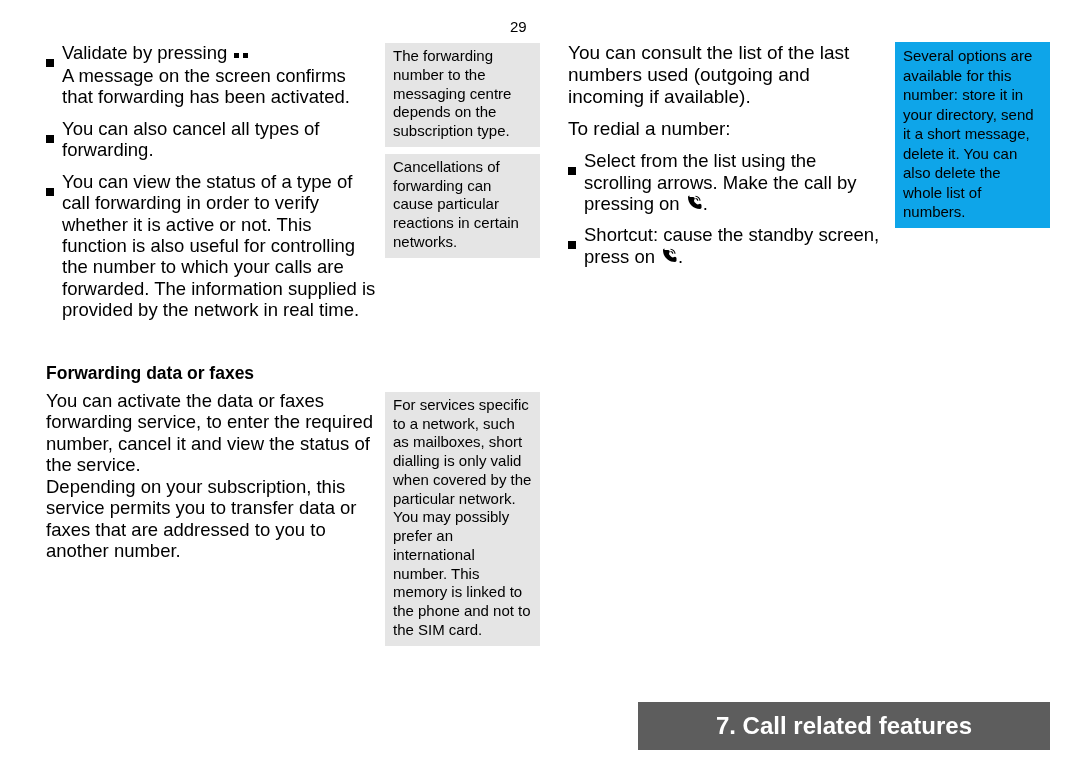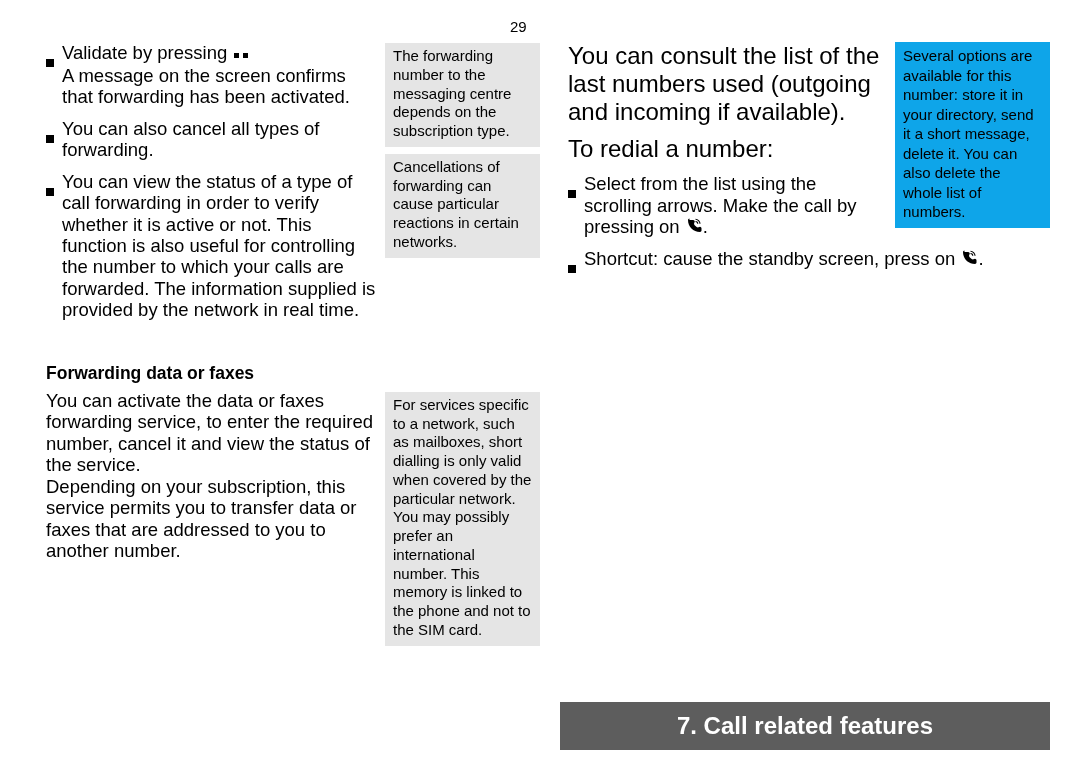--- a/index.html
+++ b/index.html
@@ -112,39 +112,39 @@
     float: right;
     background: #0ea5e9;
     font-size: 15px;
     line-height: 1.3;
     padding: 4px 8px 6px 8px;
     width: 155px;
     box-sizing: border-box;
     margin: 0 0 10px 8px;
   }
   .to-text {
-    font-size: 24px;
+    font-size: 19px;
     line-height: 1.16;
     margin-bottom: 10px;
   }
   .call-icon {
     display: inline-block;
     vertical-align: -2px;
   }
   .call-icon svg { display: block; }
   .chapter-banner {
     position: absolute;
     right: 30px;
     bottom: 16px;
     background: #5d5d5d;
     color: #fff;
     font-weight: bold;
     font-size: 24px;
     padding: 10px 18px;
-    width: 490px;
+    width: 412px;
     box-sizing: border-box;
     text-align: center;
   }
 </style>
 </head>
 <body>
 
 <div class="page">
   <div class="page-number">29</div>
 

